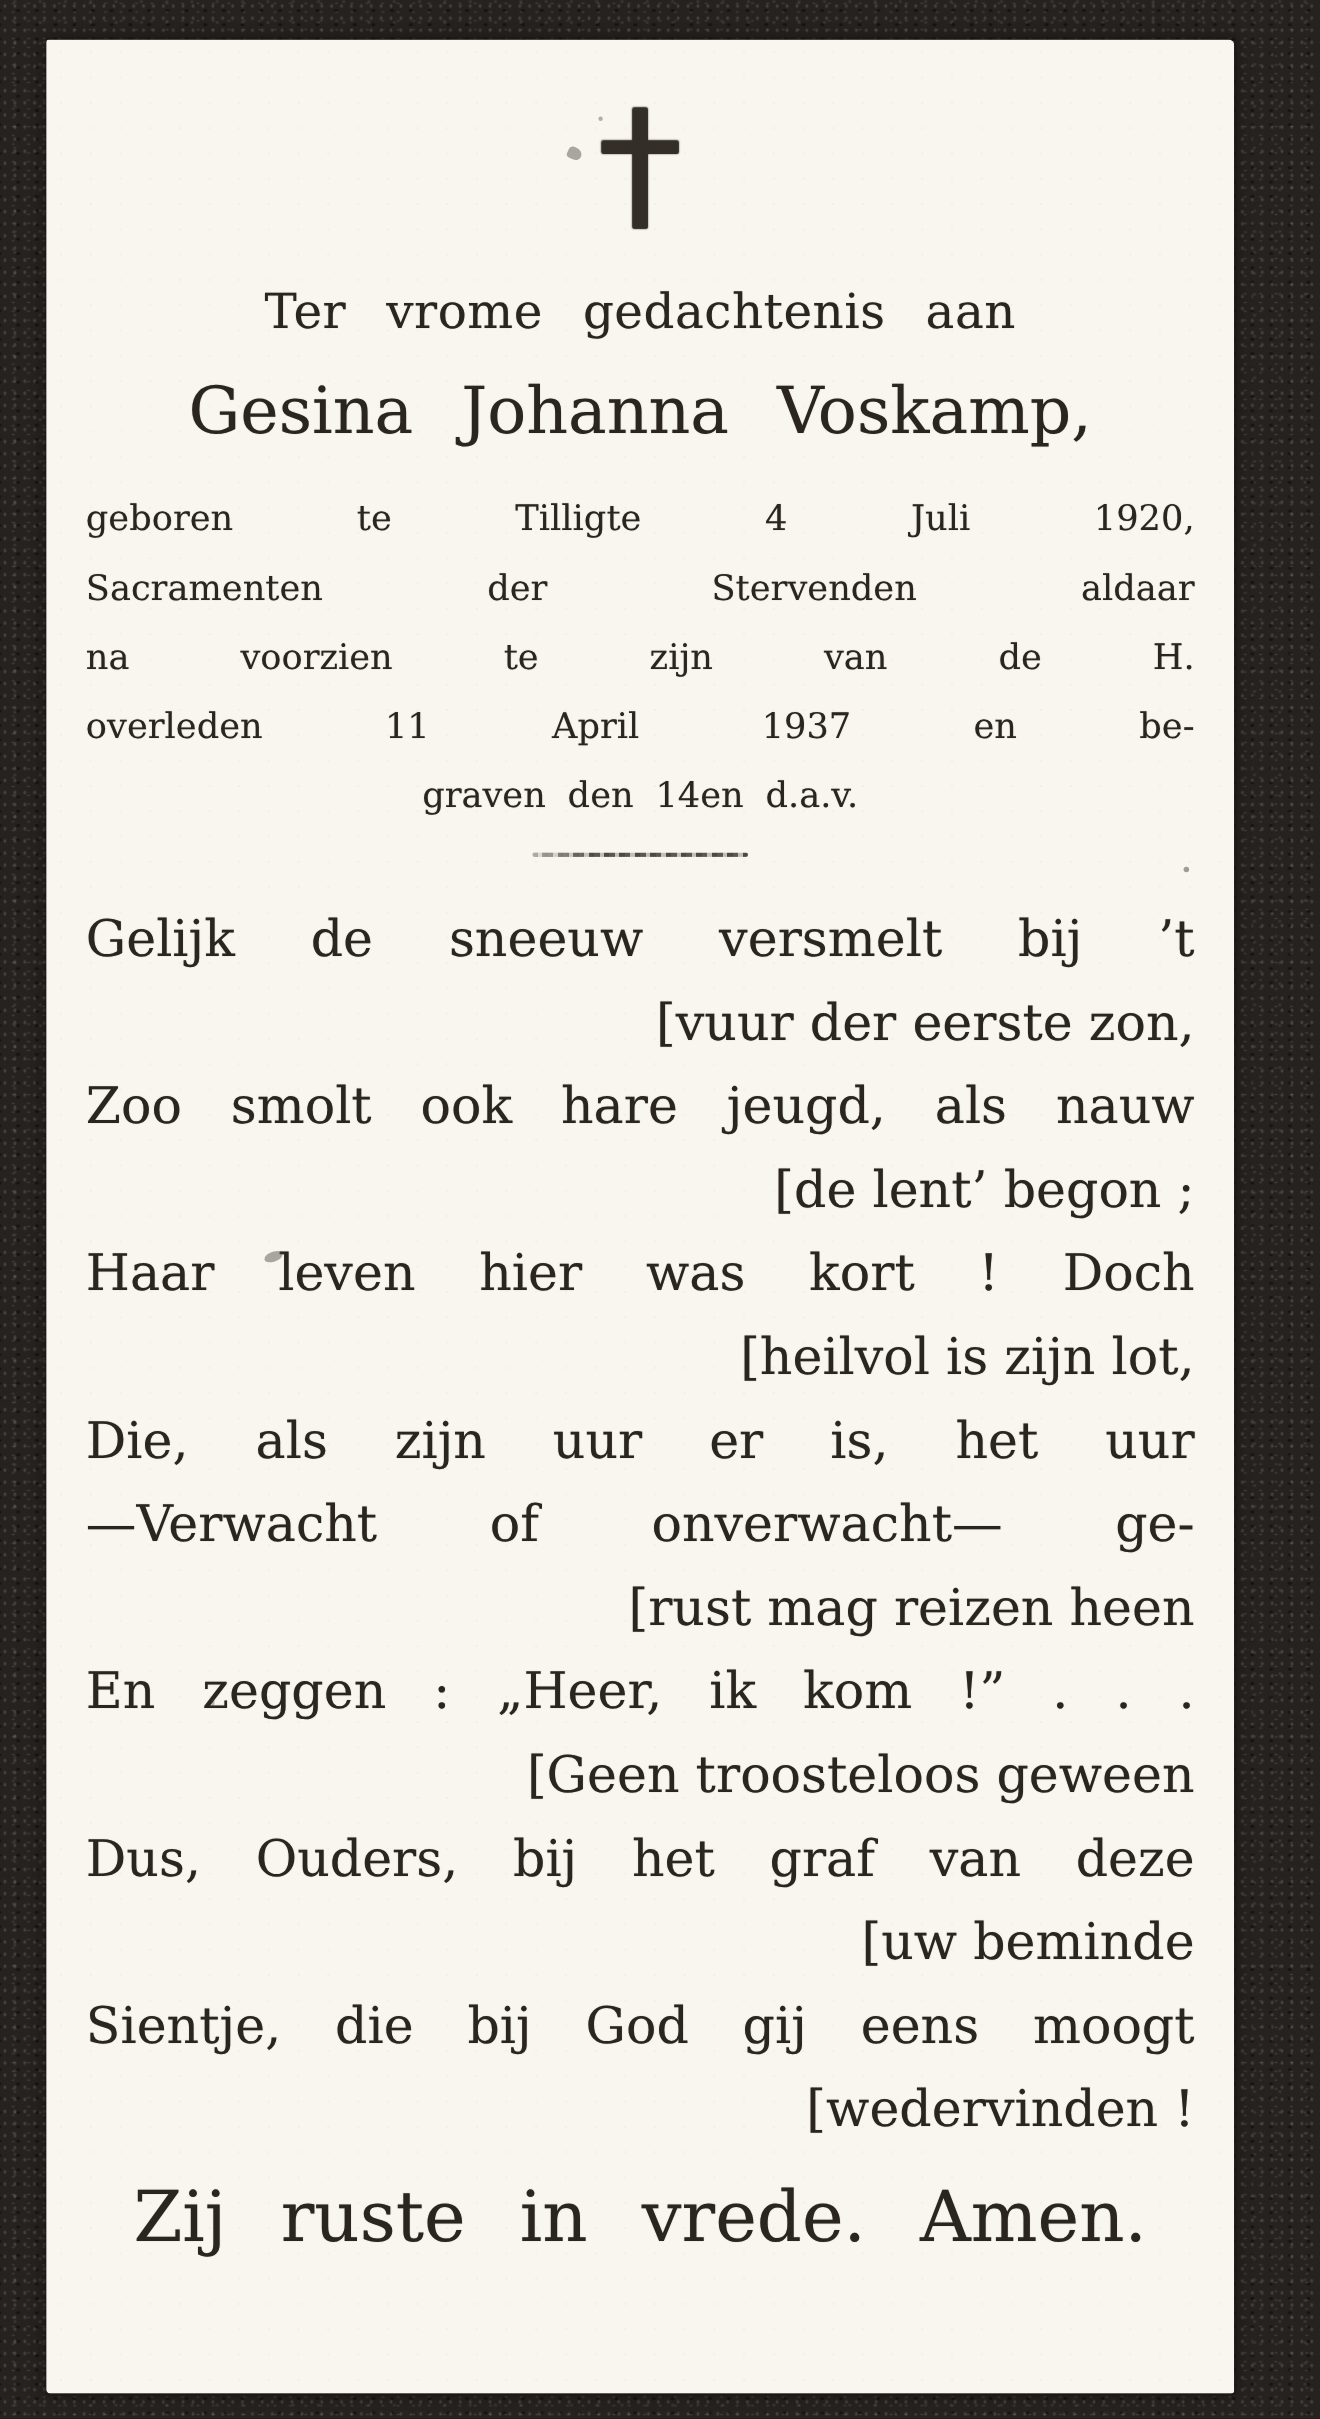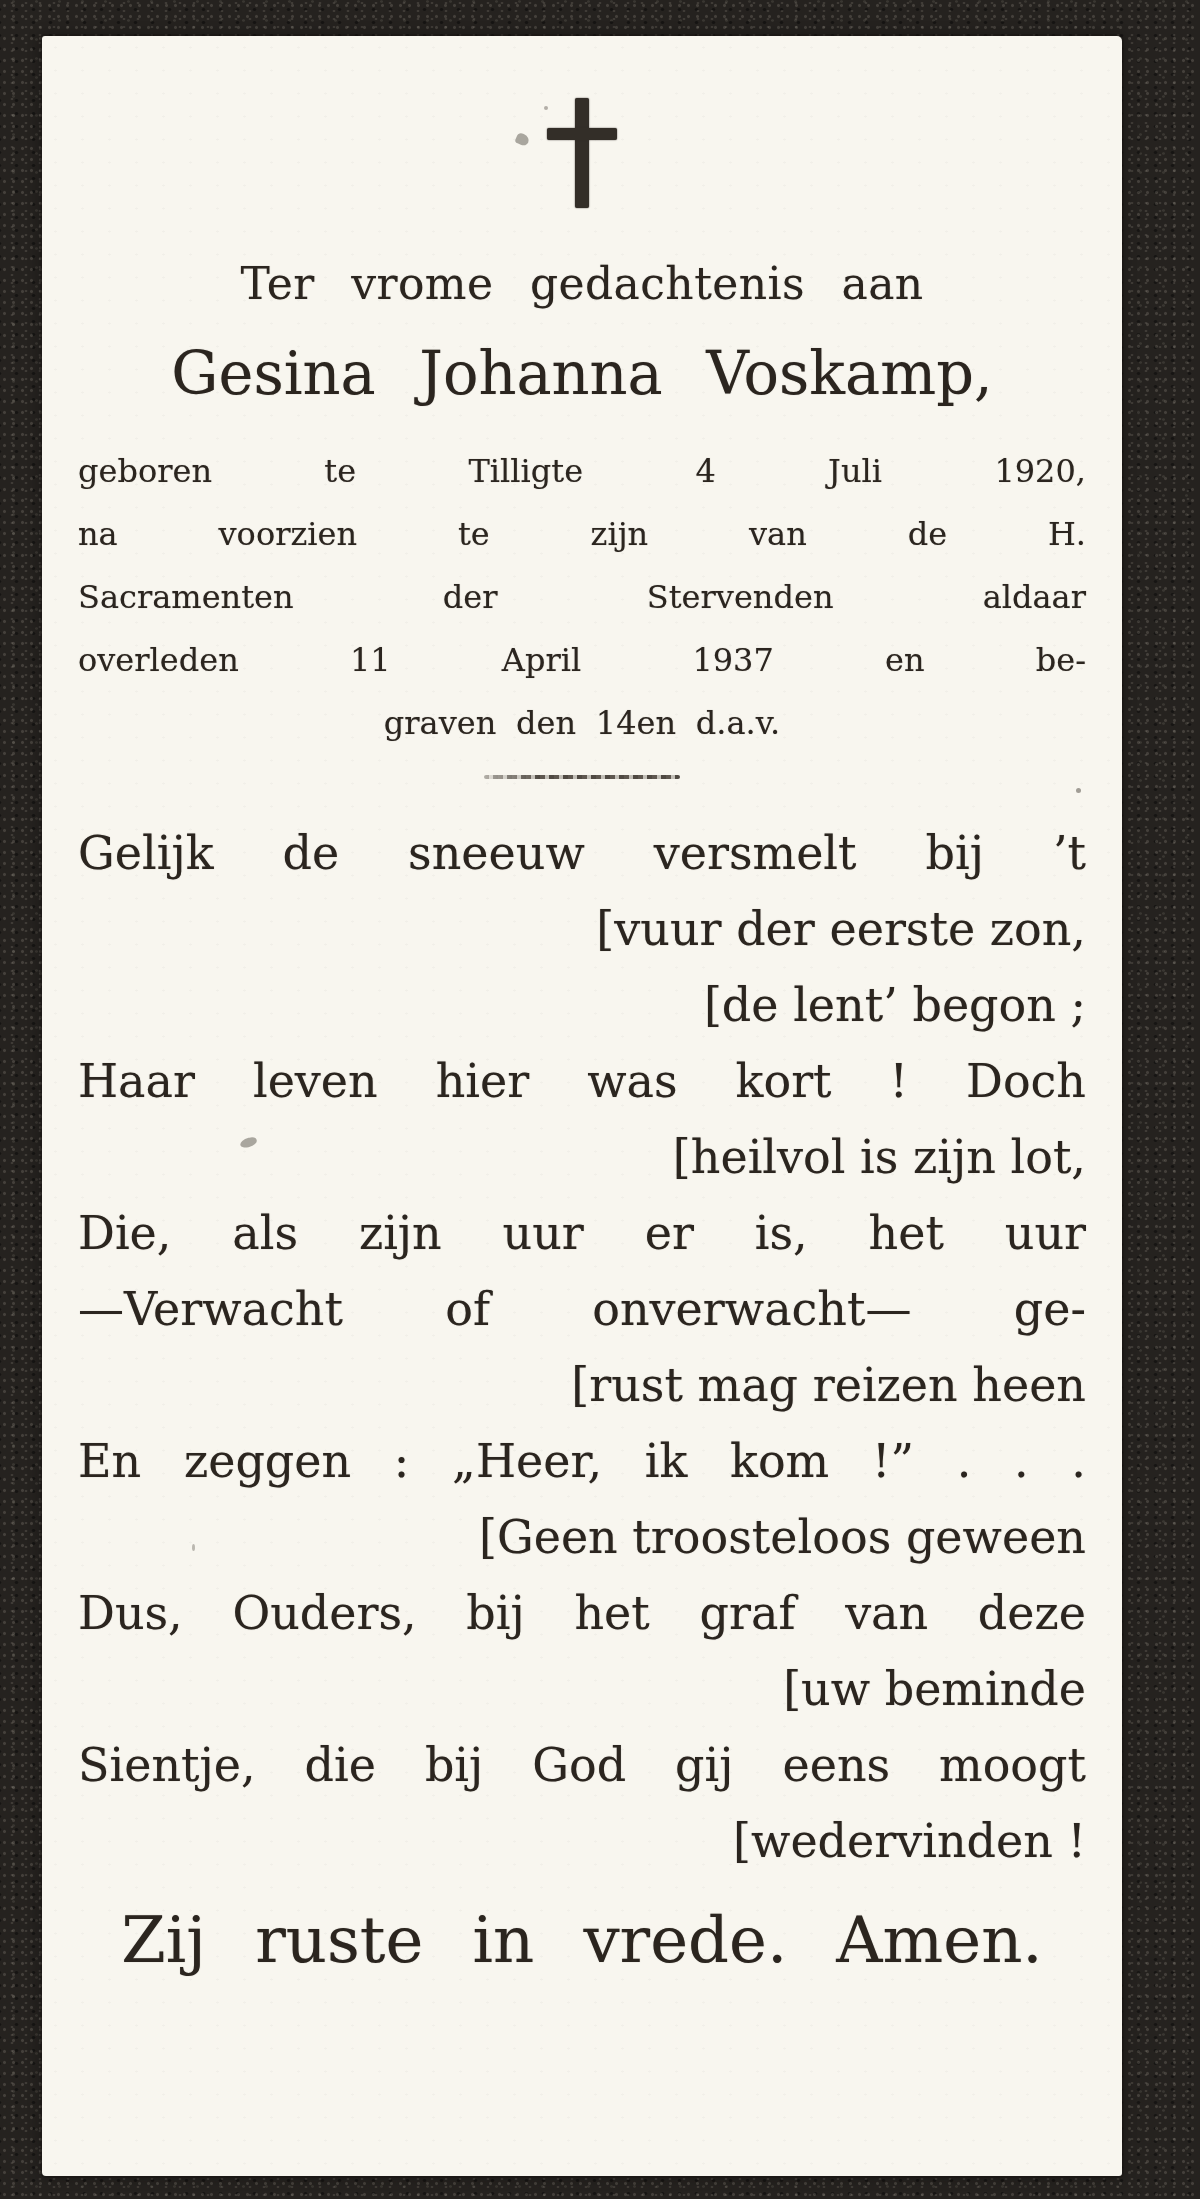--- a/index.html
+++ b/index.html
@@ -69,31 +69,32 @@
         <span class="v"></span>
         <span class="h"></span>
       </div>
 
       <div class="intro">Ter vrome gedachtenis aan</div>
 
       <div class="name">Gesina Johanna Voskamp,</div>
 
       <div class="details">
         <div class="line just">geboren te Tilligte 4 Juli 1920,</div>
+        <div class="line just">Sacramenten der Stervenden aldaar</div>
         <div class="line just">na voorzien te zijn van de H.</div>
-        <div class="line just">Sacramenten der Stervenden aldaar</div>
         <div class="line just">overleden 11 April 1937 en be-</div>
         <div class="line center">graven den 14en d.a.v.</div>
       </div>
 
       <div class="divider"></div>
 
       <div class="poem">
         <div class="line just">Gelijk de sneeuw versmelt bij ’t</div>
         <div class="line right">[vuur der eerste zon,</div>
+        <div class="line just">Zoo smolt ook hare jeugd, als nauw</div>
         <div class="line right">[de lent’ begon ;</div>
         <div class="line just">Haar leven hier was kort ! Doch</div>
         <div class="line right">[heilvol is zijn lot,</div>
         <div class="line just">Die, als zijn uur er is, het uur</div>
         <div class="line just">—Verwacht of onverwacht— ge-</div>
         <div class="line right">[rust mag reizen heen</div>
         <div class="line just">En zeggen : „Heer, ik kom !” . . .</div>
         <div class="line right">[Geen troosteloos geween</div>
         <div class="line just">Dus, Ouders, bij het graf van deze</div>
         <div class="line right">[uw beminde</div>

